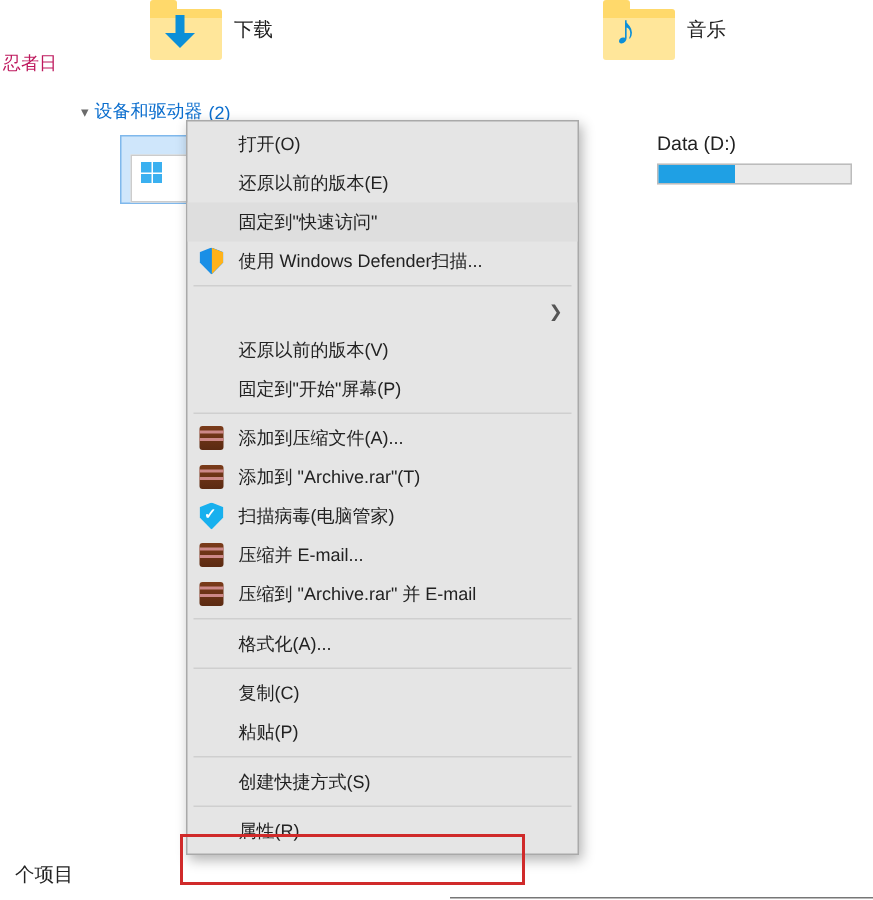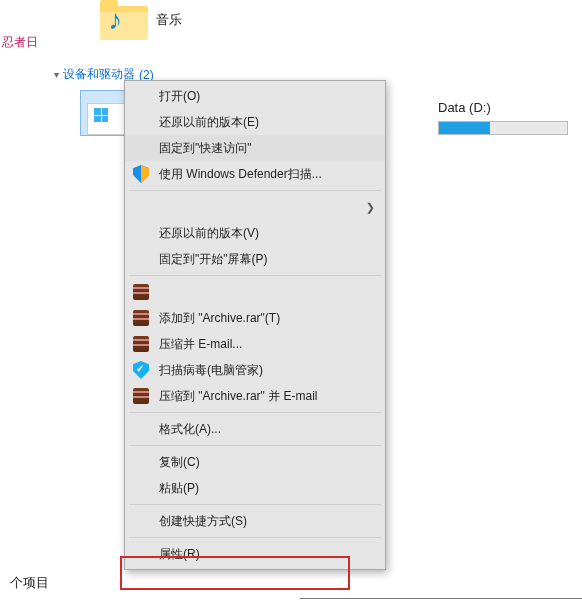--- a/index.html
+++ b/index.html
@@ -20,21 +20,21 @@
     .left-label { position: absolute; left: 2px; top: 34px; font-size: 12px; color: #be185d; }
     
     .section-header { position: absolute; left: 48px; top: 62px; display: flex; align-items: center; gap: 4px; color: #0b6ece; font-size: 13px; padding: 4px 6px; }
     .chevron { color: #6b6b6b; font-size: 10px; display: inline-block; transform: rotate(0deg); }
     
     .drive-behind { position: absolute; left: 80px; top: 90px; width: 54px; height: 46px; background: #cfe6fb; border: 1px solid #7fb8ec; display: flex; align-items: flex-end; justify-content: center; }
     .drive-behind .drive-ic { width: 40px; height: 32px; background: #fff; border: 1px solid #ccc; position: relative; }
     .drive-behind .win-sq { position: absolute; left: 6px; top: 4px; width: 14px; height: 14px; display: grid; grid-template: 1fr 1fr / 1fr 1fr; gap: 1px; }
     .ws { background: #3ab0f0; }
     
-    .drive-d { position: absolute; left: 438px; top: 88px; width: 140px; margin-top: 12px; }
+    .drive-d { position: absolute; left: 438px; top: 88px; width: 140px; }
     .drive-d-label { font-size: 13px; color: #222; }
     .bar-outer { margin-top: 6px; width: 130px; height: 14px; border: 1px solid #bcbcbc; background: #eaeaea; }
     .bar-inner { width: 40%; height: 100%; background: #1fa0e4; }
     .drive-d-sub { margin-top: 4px; font-size: 11px; color: #6a6a6a; white-space: nowrap; }
     
     .context-menu { position: absolute; left: 124px; top: 80px; width: 262px; background: #e5e5e5; border: 1px solid #a9a9a9; box-shadow: 2px 3px 8px rgba(0,0,0,0.3); padding: 2px 0; }
     .menu-item { display: flex; align-items: center; height: 26px; padding: 0 24px 0 34px; color: #222; position: relative; cursor: default; }
     .menu-item.hovered { background: #dedede; }
     .menu-item .arrow-right { position: absolute; right: 10px; font-size: 11px; color: #555; }
     .menu-sep { height: 1px; background: #cfcfcf; margin: 3px 4px; }
@@ -49,20 +49,32 @@
     
     .highlight-box { position: absolute; left: 120px; top: 556px; width: 230px; height: 34px; border: 2px solid #d02a2a; pointer-events: none; }
     
     .bottom-label { position: absolute; left: 10px; bottom: 8px; font-size: 13px; color: #222; }
     .bottom-border { position: absolute; left: 300px; bottom: 0; width: 282px; height: 2px; border-top: 1px solid #777; }
   </style>
 </head>
 <body>
 
 <div class="top-icons">
+  <div class="folder-item">
+    <div class="folder-icon">
+      <div class="folder-tab"></div>
+      <div class="folder-back"></div>
+      <div class="folder-front"></div>
+      <div class="arrow-down">
+        <div class="arrow-down-stem"></div>
+        <div class="arrow-down-head"></div>
+      </div>
+    </div>
+    <span class="folder-label">下载</span>
+  </div>
   <div class="folder-item">
     <div class="folder-icon">
       <div class="folder-tab"></div>
       <div class="folder-back"></div>
       <div class="folder-front"></div>
       <div class="music-note">♪</div>
     </div>
     <span class="folder-label">音乐</span>
   </div>
 </div>
@@ -117,38 +129,39 @@
       <span>还原以前的版本(V)</span>
     </div>
   <div class="menu-item">
       <span>固定到"开始"屏幕(P)</span>
     </div>
   <div class="menu-sep"></div>
   <div class="menu-item">
     <div class="menu-icon">
         <div class="rar-icon"></div>
       </div>
+    <span>添加到压缩文件(A)...</span>
   </div>
   <div class="menu-item">
     <div class="menu-icon">
         <div class="rar-icon"></div>
       </div>
     <span>添加到 "Archive.rar"(T)</span>
   </div>
   <div class="menu-item">
     <div class="menu-icon">
+        <div class="qq-shield"></div>
+      </div>
+    <span>扫描病毒(电脑管家)</span>
+  </div>
+  <div class="menu-item">
+    <div class="menu-icon">
         <div class="rar-icon"></div>
       </div>
     <span>压缩并 E-mail...</span>
-  </div>
-  <div class="menu-item">
-    <div class="menu-icon">
-        <div class="qq-shield"></div>
-      </div>
-    <span>扫描病毒(电脑管家)</span>
   </div>
   <div class="menu-item">
     <div class="menu-icon">
         <div class="rar-icon"></div>
       </div>
     <span>压缩到 "Archive.rar" 并 E-mail</span>
   </div>
   <div class="menu-sep"></div>
   <div class="menu-item">
       <span>格式化(A)...</span>

